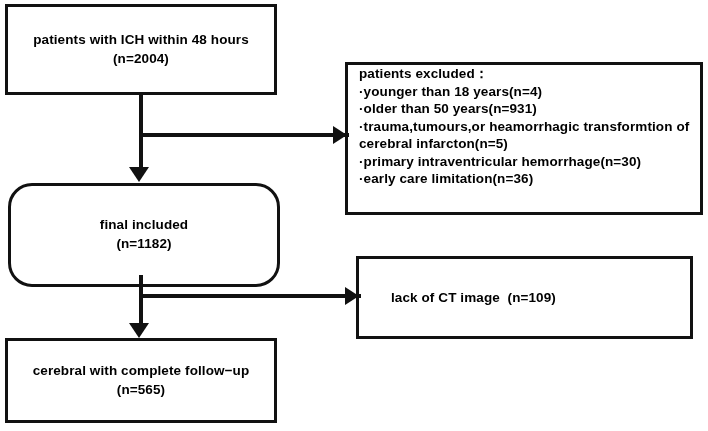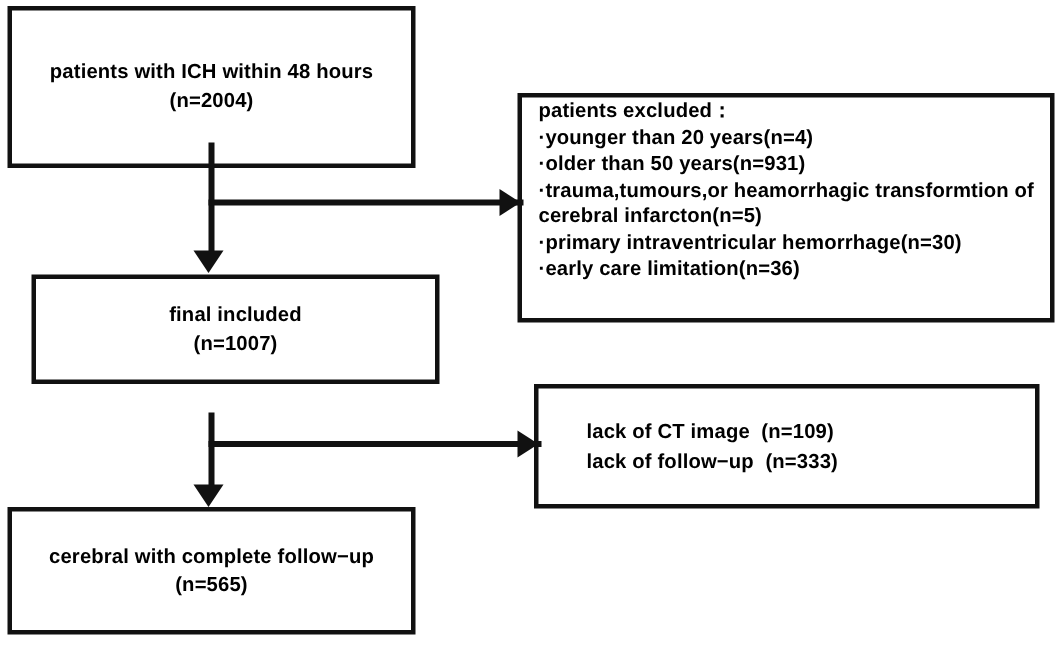--- a/index.html
+++ b/index.html
@@ -35,23 +35,23 @@
     width: 100%;
     text-align: center;
     line-height: 1.38;
     font-size: 13.5px;
     font-weight: 600;
     letter-spacing: 0.1px;
   }
   .box-inner .ln { display: block; white-space: pre; }
 
   
-  #box-enrolled { left: 5px;  top: 4px;   width: 272px; height: 108px; }
+  #box-enrolled { left: 5px;  top: 4px;   width: 272px; height: 91px; }
   
-  #box-included { left: 21px;  top: 183px; width: 272px; height: 73px; }
+  #box-included { left: 8px;  top: 183px; width: 272px; height: 104px; border-radius: 24px; }
   
   #box-followup { left: 5px;  top: 338px; width: 272px; height: 85px; }
 
   
   #box-excluded {
     left: 345px; top: 62px; width: 358px; height: 153px;
     align-items: flex-start;
     justify-content: flex-start;
   }
   #box-excluded .box-inner {
@@ -126,39 +126,38 @@
   <div class="box" id="box-enrolled">
     <div class="box-inner">
       <span class="ln">patients with ICH within 48 hours</span>
       <span class="ln">(n=2004)</span>
     </div>
   </div>
 
   <div class="box" id="box-excluded">
     <div class="box-inner">
       <span class="ln">patients excluded：</span>
-      <span class="ln">·younger than 20 years(n=4)</span>
+      <span class="ln">·younger than 18 years(n=4)</span>
       <span class="ln">·older than 50 years(n=931)</span>
       <span class="ln">·trauma,tumours,or heamorrhagic transformtion of cerebral infarcton(n=5)</span>
       <span class="ln">·primary intraventricular hemorrhage(n=30)</span>
       <span class="ln">·early care limitation(n=36)</span>
     </div>
   </div>
 
   <div class="box" id="box-included">
     <div class="box-inner">
       <span class="ln">final included</span>
-      <span class="ln">(n=1007)</span>
+      <span class="ln">(n=1182)</span>
     </div>
   </div>
 
   <div class="box" id="box-lost">
     <div class="box-inner">
       <span class="ln">lack of CT image  (n=109)</span>
-      <span class="ln">lack of follow−up  (n=333)</span>
     </div>
   </div>
 
   <div class="box" id="box-followup">
     <div class="box-inner">
       <span class="ln">cerebral with complete follow−up</span>
       <span class="ln">(n=565)</span>
     </div>
   </div>
 

